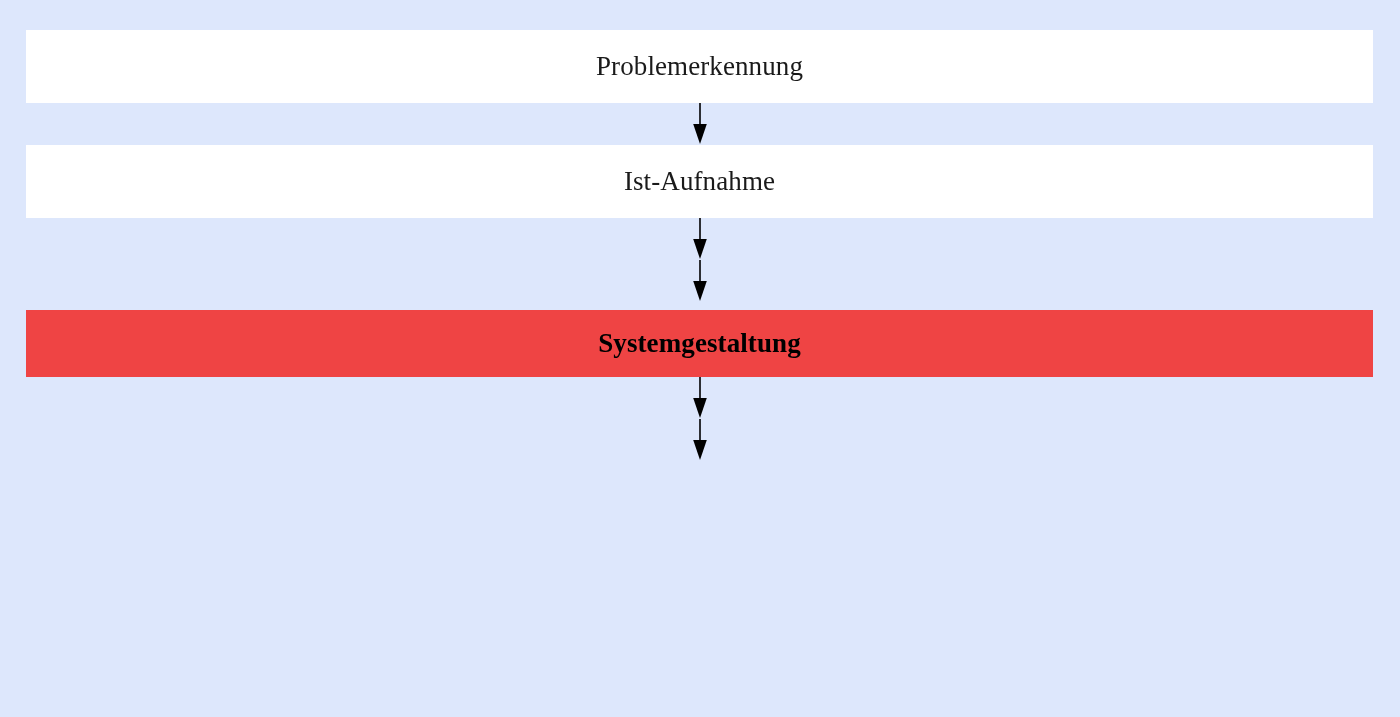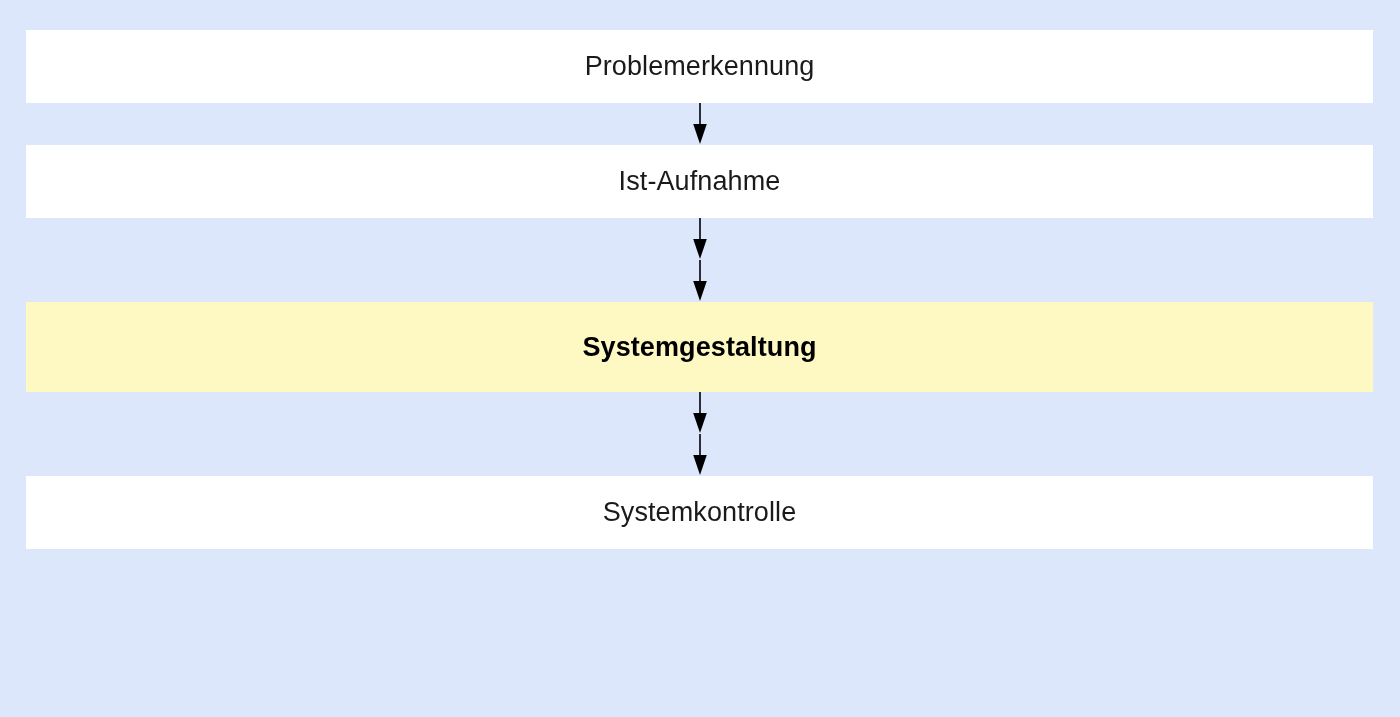--- a/index.html
+++ b/index.html
@@ -33,26 +33,27 @@
     width: 100%;
     height: 73px;
     background: #ffffff;
     box-sizing: border-box;
     display: flex;
     align-items: center;
     justify-content: center;
   }
 
   .flow-node.highlight {
-    background: #fef9c3;
-    height: 90px;
+    background: #ef4444;
+    height: 67px;
+    margin-top: 8px;
   }
 
   .node-label {
-    font-family: Liberation Sans, sans-serif;
+    font-family: Liberation Serif, serif;
     font-size: 27px;
     font-weight: 400;
     color: #1a1a1a;
     letter-spacing: 0.1px;
     line-height: 1;
     text-align: right;
     white-space: nowrap;
   }
 
   .flow-node.highlight .node-label {
@@ -122,18 +123,15 @@
     </div>
 
 
     <div class="flow-connector">
       <svg width="16" height="42" viewBox="0 0 16 42">
         <line x1="8" y1="0" x2="8" y2="24" stroke="#000000" stroke-width="1.6"></line>
         <polygon points="1.2,21 14.8,21 8,41" fill="#000000"></polygon>
       </svg>
     </div>
 
-    <div class="flow-node">
-      <span class="node-label">Systemkontrolle</span>
-    </div>
 
   </div>
 </div>
 
 </body></html>

